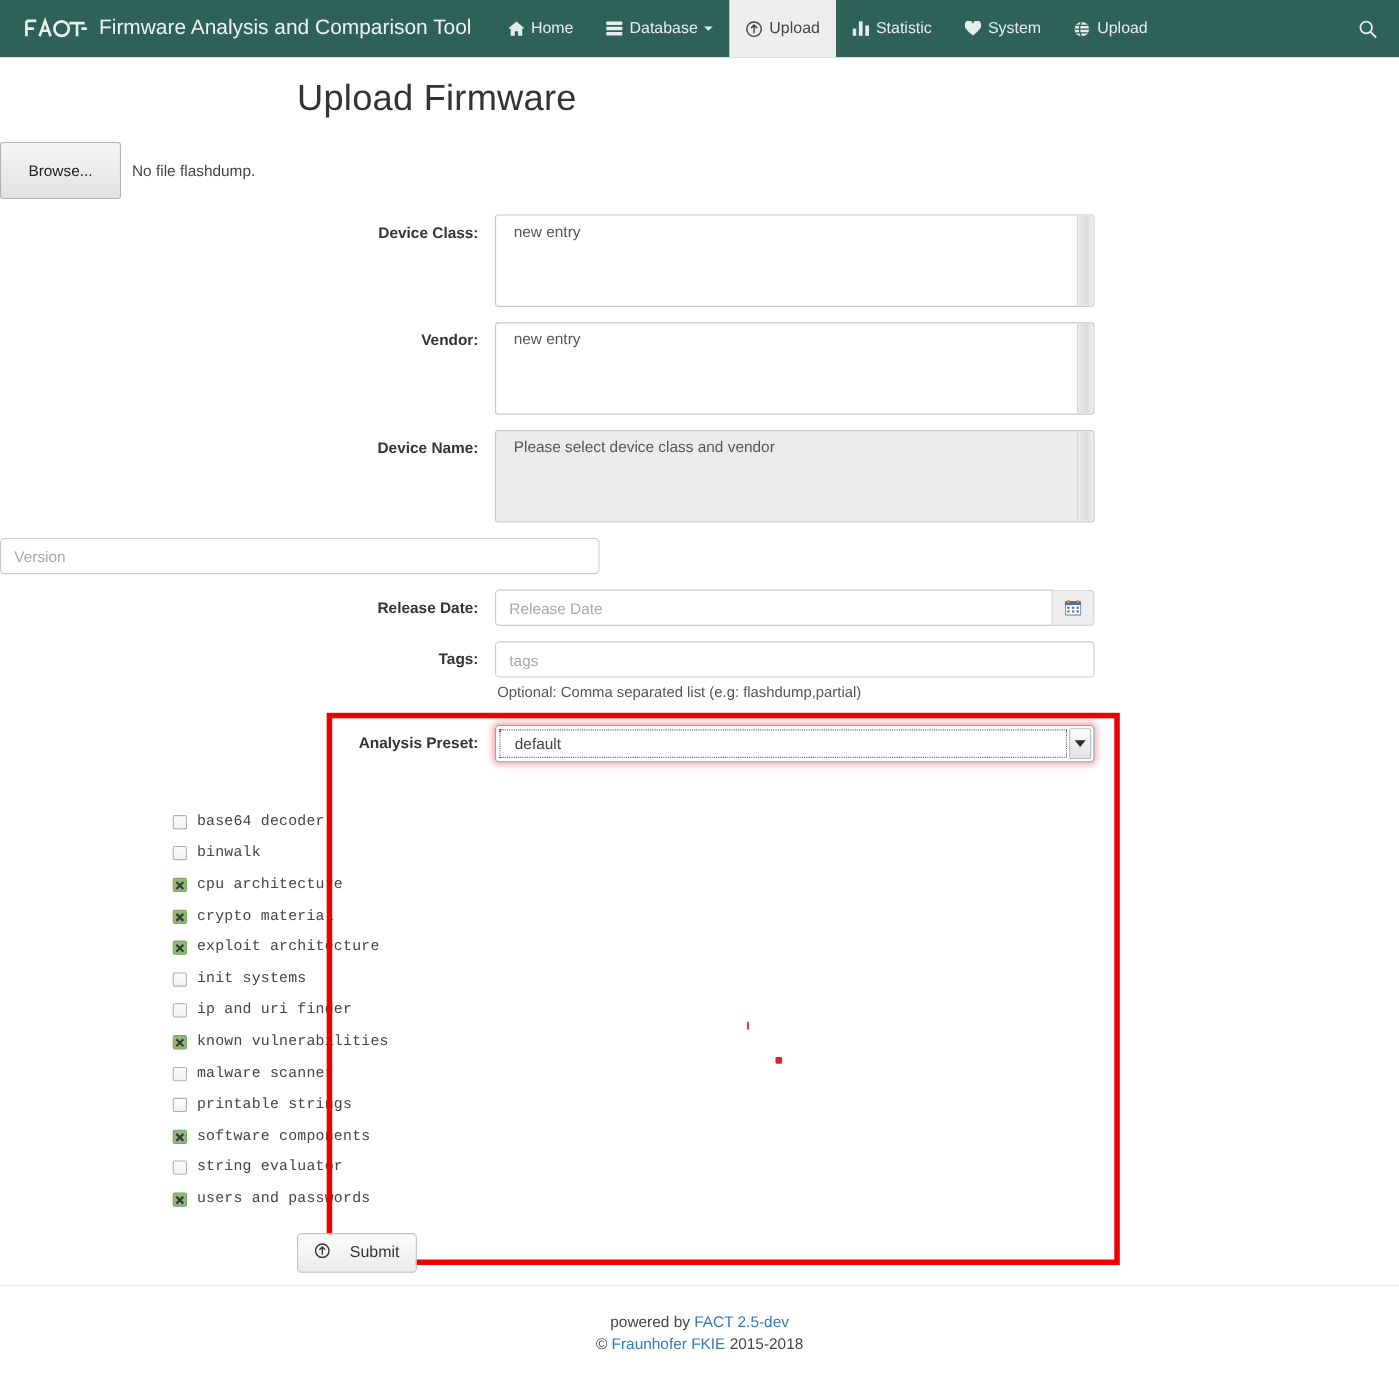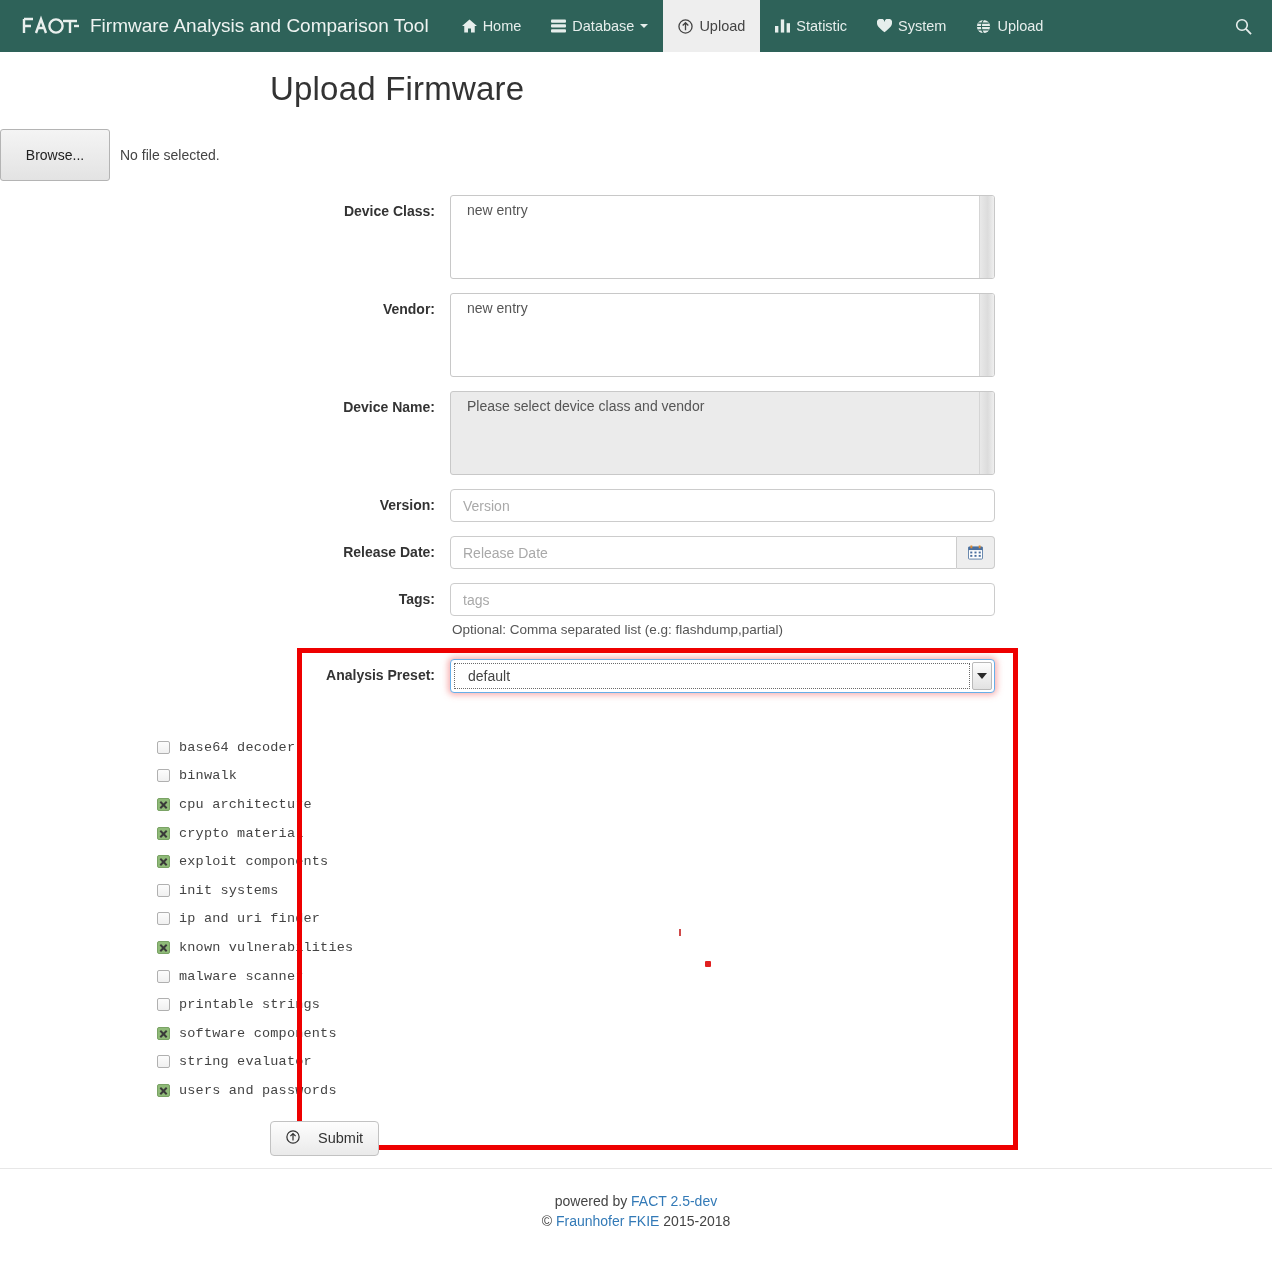--- a/index.html
+++ b/index.html
@@ -380,21 +380,21 @@
 </div>
 
 <div class="page">
 
   <h1 class="page-title">Upload Firmware</h1>
 
   <div class="form-row">
     <div class="form-ctl">
       <div class="file-line">
         <button class="browse-btn">Browse...</button>
-        <span class="file-status">No file selected.</span>
+        <span class="file-status">No file flashdump.</span>
       </div>
     </div>
   </div>
 
   <div class="form-row">
     <div class="form-label">Device Class:</div>
     <div class="form-ctl">
       <div class="listbox">
         <div class="opt">new entry</div>
         <div class="lb-scroll"></div>
@@ -416,21 +416,20 @@
     <div class="form-label">Device Name:</div>
     <div class="form-ctl">
       <div class="listbox disabled">
         <div class="opt">Please select device class and vendor</div>
         <div class="lb-scroll"></div>
       </div>
     </div>
   </div>
 
   <div class="form-row">
-    <div class="form-label">Version:</div>
     <div class="form-ctl">
       <input class="tinput" type="text" placeholder="Version" style="">
     </div>
   </div>
 
   <div class="form-row">
     <div class="form-label">Release Date:</div>
     <div class="form-ctl">
       <div class="input-group">
         <input class="tinput" type="text" placeholder="Release Date" style="">
@@ -486,21 +485,21 @@
     <div class="plugin-row">
         <span class="cbox checked"></span>
         <span class="plugin-label">cpu architecture</span>
       </div>
     <div class="plugin-row">
         <span class="cbox checked"></span>
         <span class="plugin-label">crypto material</span>
       </div>
     <div class="plugin-row">
         <span class="cbox checked"></span>
-        <span class="plugin-label">exploit components</span>
+        <span class="plugin-label">exploit architecture</span>
       </div>
     <div class="plugin-row">
         <span class="cbox"></span>
         <span class="plugin-label">init systems</span>
       </div>
     <div class="plugin-row">
         <span class="cbox"></span>
         <span class="plugin-label">ip and uri finder</span>
       </div>
     <div class="plugin-row">

